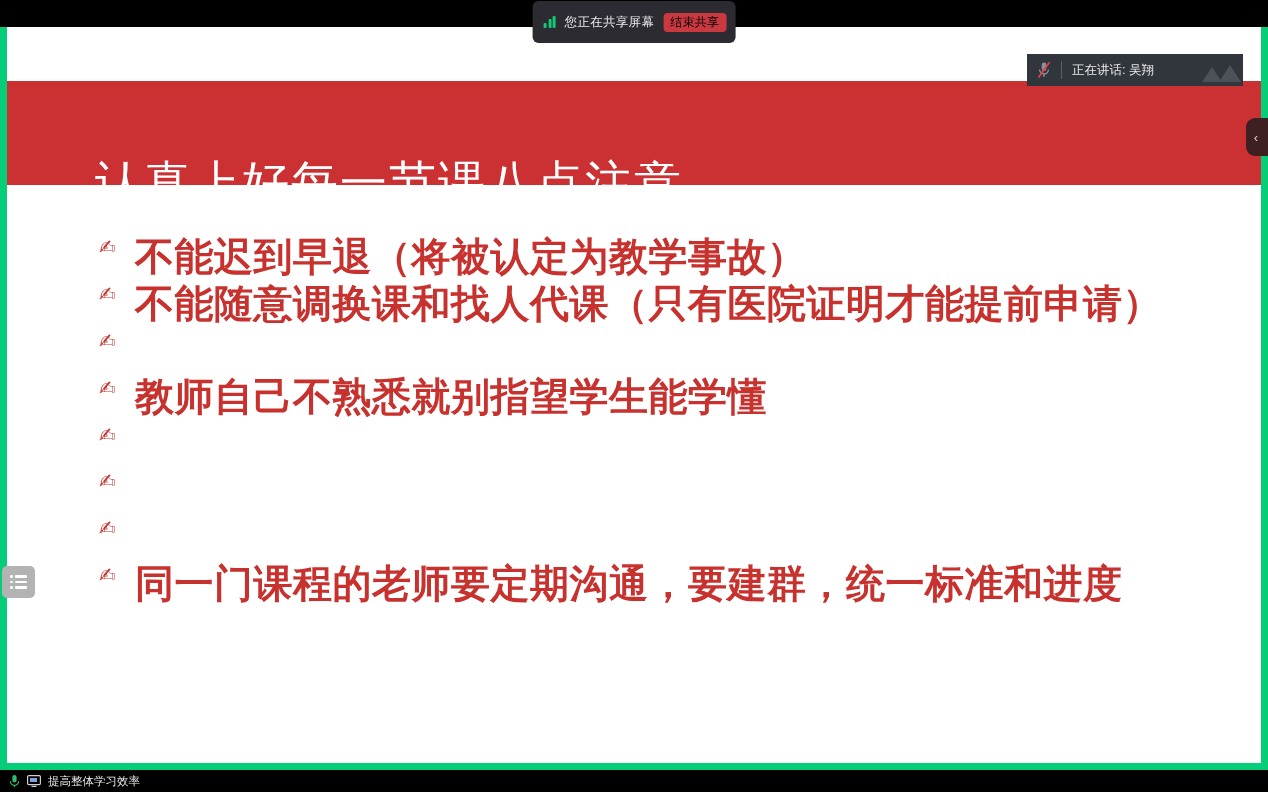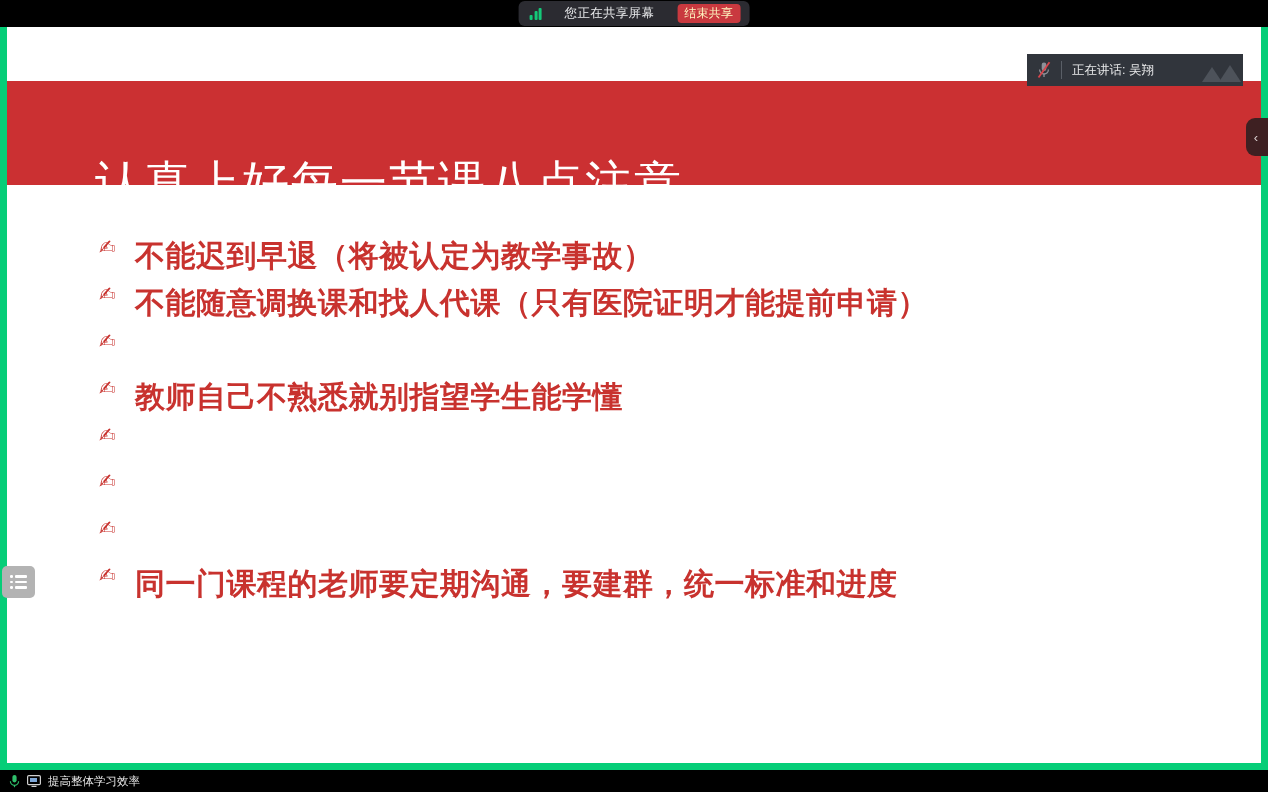--- a/index.html
+++ b/index.html
@@ -40,24 +40,24 @@
     width: 1268px;
     height: 27px;
     background: #000000;
     z-index: 50;
   }
   .share-pill {
     position: absolute;
     left: 50%;
     top: 1px;
     transform: translateX(-50%);
-    height: 25px;
-    display: flex;
-    align-items: center;
-    gap: 23px;
+    height: 42px;
+    display: flex;
+    align-items: center;
+    gap: 9px;
     padding: 0 9px 0 11px;
     background: #2b2b31;
     border-radius: 6px;
     white-space: nowrap;
   }
   .signal-icon {
     display: inline-flex;
     align-items: flex-end;
     gap: 1.5px;
     height: 12px;
@@ -71,21 +71,21 @@
   .signal-icon i:nth-child(1) { height: 5px; }
   .signal-icon i:nth-child(2) { height: 9px; }
   .signal-icon i:nth-child(3) { height: 12px; }
   .share-pill-text {
     color: #e9eaec;
     font-size: 12.5px;
     letter-spacing: .3px;
   }
   .end-share-btn {
     background: #c9393f;
-    color: #fef9c3;
+    color: #000000;
     font-size: 12px;
     border: none;
     border-radius: 4px;
     padding: 3px 7px 4px;
     cursor: pointer;
     line-height: 1;
     letter-spacing: .3px;
   }
 
   
@@ -131,21 +131,21 @@
   }
   .bullet-mark {
     width: 36px;
     flex: 0 0 36px;
     font-size: 20px;
     line-height: 1;
     color: #C8322E;
     transform: translateY(1px);
   }
   .bullet-text {
-    font-size: 30px;
+    font-size: 39px;
     font-weight: bold;
     letter-spacing: .5px;
     line-height: 1;
     white-space: nowrap;
     font-family: "DejaVu Sans", "Liberation Sans", sans-serif;
     margin-top: 20px;
   }
 
   
   .speaker-chip {

